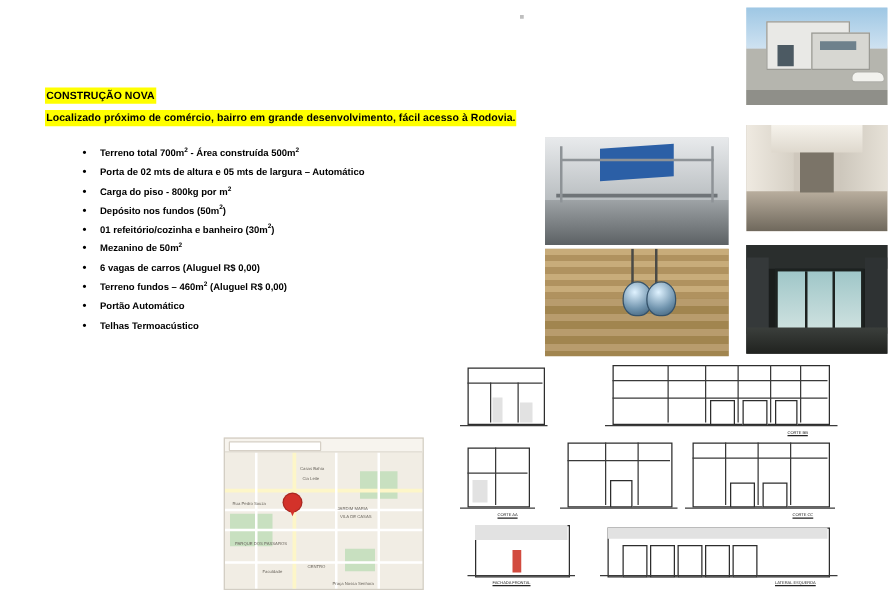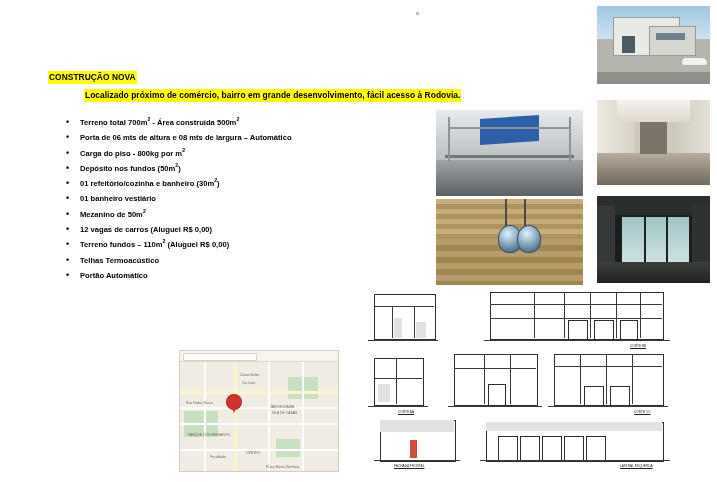--- a/index.html
+++ b/index.html
@@ -18,36 +18,36 @@
     position: absolute;
     left: 0; top: 0;
     width: 717px;
     height: 482px;
     background: #ffffff;
   }
 
   
   .headline-wrap {
     position: absolute;
-    left: 48px;
+    left: 36px;
     top: 66px;
     width: 500px;
   }
   .hl {
     display: inline-block;
     background: #ffff00;
     color: #000;
     font-weight: bold;
     font-size: 8.4px;
     line-height: 12.6px;
     letter-spacing: 0.05px;
     padding: 0 1px;
     white-space: nowrap;
   }
-  .hl-2 { margin-top: 2px; margin-left: 36px; }
+  .hl-2 { margin-top: 2px; }
   .hl-3 { margin-top: 2px; }
 
   .bullets {
     position: absolute;
     left: 62px;
     top: 118px;
     width: 330px;
     margin: 0;
     padding: 0;
     list-style: none;
@@ -233,30 +233,29 @@
 
   <div class="tiny-top-mark"></div>
 
   <div class="headline-wrap">
     <div class="hl hl-1">CONSTRUÇÃO NOVA</div><br>
     <div class="hl hl-2">Localizado próximo de comércio, bairro em grande desenvolvimento, fácil acesso à Rodovia.</div><br>
   </div>
 
   <ul class="bullets">
     <li><span>Terreno total 700m</span><sup>2</sup><span> - Área construída 500m</span><sup>2</sup></li>
-    <li><span>Porta de 06 mts de altura e 08 mts de largura – Automático</span></li>
+    <li><span>Porta de 02 mts de altura e 05 mts de largura – Automático</span></li>
     <li><span>Carga do piso - 800kg por m</span><sup>2</sup></li>
     <li><span>Depósito nos fundos (50m</span><sup>2</sup><span>)</span></li>
     <li><span>01 refeitório/cozinha e banheiro (30m</span><sup>2</sup><span>)</span></li>
-    <li><span>01 banheiro vestiário</span></li>
     <li><span>Mezanino de 50m</span><sup>2</sup></li>
-    <li><span>12 vagas de carros (Aluguel R$ 0,00)</span></li>
-    <li><span>Terreno fundos – 110m</span><sup>2</sup><span> (Aluguel R$ 0,00)</span></li>
+    <li><span>6 vagas de carros (Aluguel R$ 0,00)</span></li>
+    <li><span>Terreno fundos – 460m</span><sup>2</sup><span> (Aluguel R$ 0,00)</span></li>
+    <li><span>Portão Automático</span></li>
     <li><span>Telhas Termoacústico</span></li>
-    <li><span>Portão Automático</span></li>
   </ul>
 
   <div class="photo" id="img-exterior-render">
     <div class="ext-sky"></div>
     <div class="ext-ground"></div>
     <div class="ext-building"></div>
     <div class="ext-building2"></div>
     <div class="ext-door"></div>
     <div class="ext-win"></div>
     <div class="ext-road"></div>

